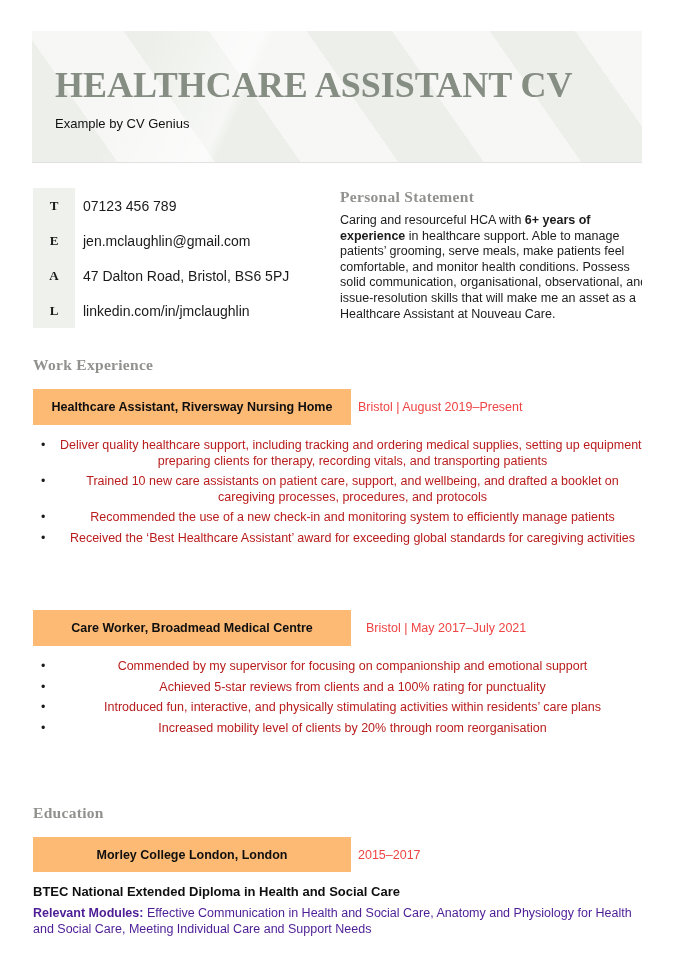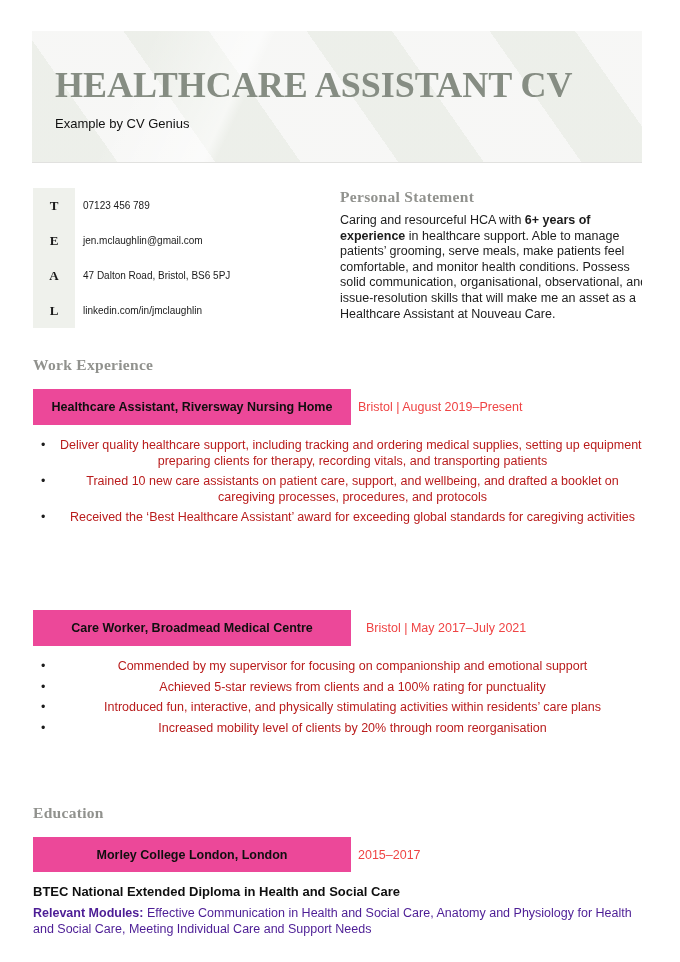--- a/index.html
+++ b/index.html
@@ -53,21 +53,21 @@
     height:35px;
     display:flex; align-items:center;
   }
   .contact-label {
     width:42px; text-align:center;
     font-family:"Liberation Serif", "DejaVu Serif", serif;
     font-weight:bold; font-size:13px; color:#1a1a1a;
   }
   .contact-value {
     margin-left:8px;
-    font-size:10px; color:#1a1a1a;
+    font-size:14px; color:#1a1a1a;
   }
 
   
   .section-heading {
     font-family:"Liberation Serif", "DejaVu Serif", serif;
     font-weight:bold; font-size:15.5px;
     letter-spacing:.3px;
     color:#91928e;
   }
 
@@ -86,21 +86,21 @@
   .entry-header {
     position:absolute; left:33px;
     width:617px; height:36px;
     display:flex; align-items:stretch;
   }
   .entry-header.job1 { top:389px; }
   .entry-header.job2 { top:610px;gap:8px; }
   .entry-header.edu  { top:837px; height:35px; }
   .entry-title-box {
     width:318px;
-    background:#ec4899;
+    background:#fdba74;
     display:flex; align-items:center; justify-content:center;
   }
   .entry-title {
     font-size:12.5px; font-weight:bold; color:#0f0f0f;
     text-align:center;
   }
   .entry-meta {
     margin-left:7px;
     align-self:center;
     font-size:12.5px; color:#ef4444;
@@ -177,20 +177,21 @@
   <div class="entry-header job1">
     <div class="entry-title-box">
       <div class="entry-title">Healthcare Assistant, Riversway Nursing Home</div>
     </div>
     <div class="entry-meta">Bristol | August 2019–Present</div>
   </div>
 
   <ul class="bullets job1">
     <li>Deliver quality healthcare support, including tracking and ordering medical supplies, setting up equipment, preparing clients for therapy, recording vitals, and transporting patients</li>
     <li>Trained 10 new care assistants on patient care, support, and wellbeing, and drafted a booklet on caregiving processes, procedures, and protocols</li>
+    <li>Recommended the use of a new check-in and monitoring system to efficiently manage patients</li>
     <li>Received the ‘Best Healthcare Assistant’ award for exceeding global standards for caregiving activities</li>
   </ul>
 
   <div class="entry-header job2">
     <div class="entry-title-box">
       <div class="entry-title">Care Worker, Broadmead Medical Centre</div>
     </div>
     <div class="entry-meta">Bristol | May 2017–July 2021</div>
   </div>
 

